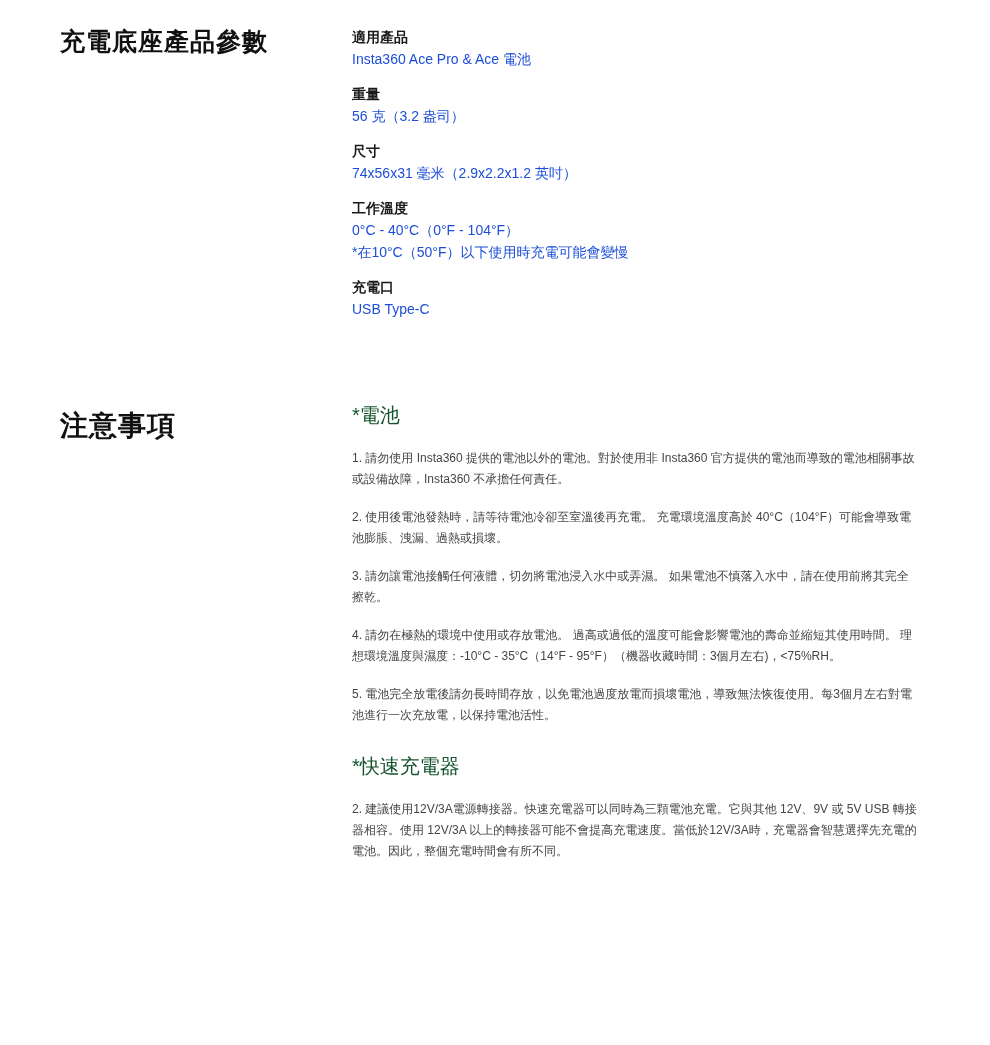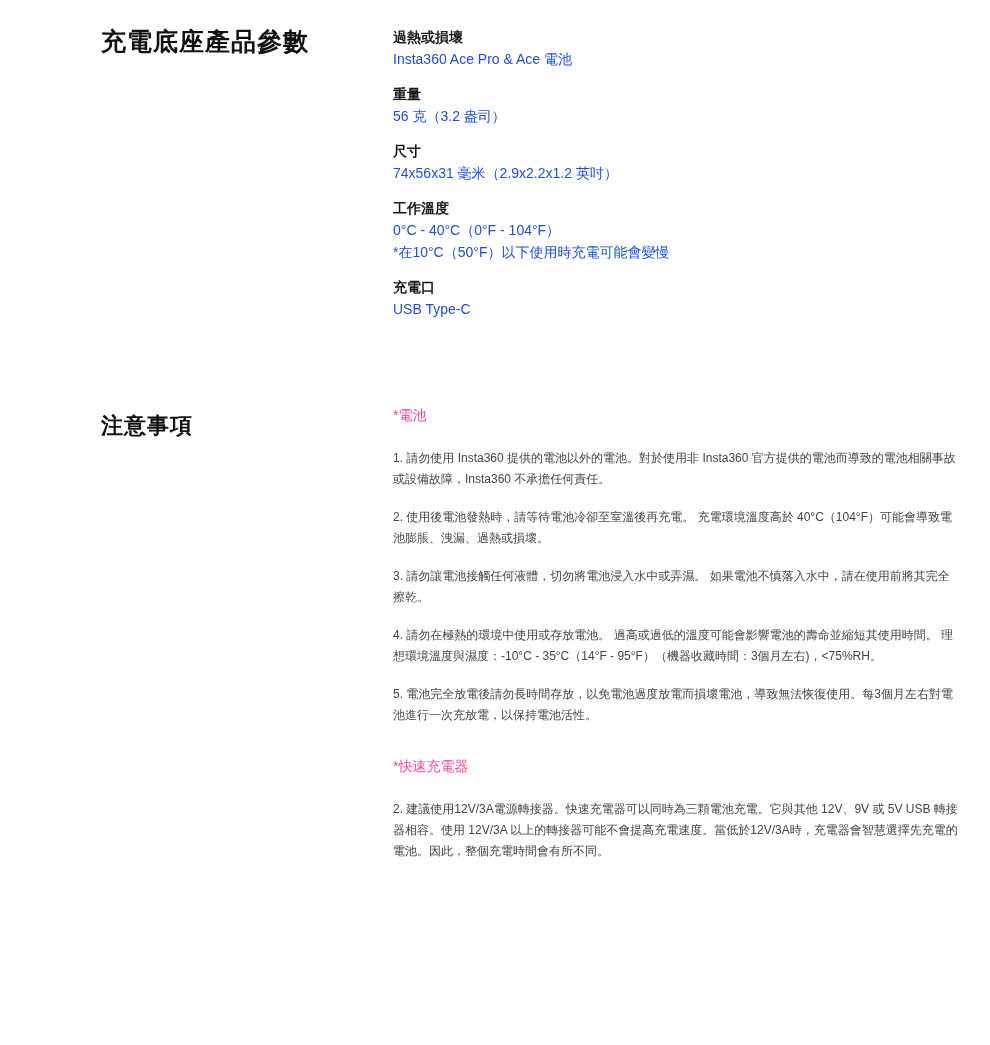--- a/index.html
+++ b/index.html
@@ -17,35 +17,34 @@
   }
   .page {
     box-sizing: border-box;
     width: 990px;
     padding: 26px 70px 60px 60px;
   }
   .section {
     display: grid;
     grid-template-columns: 292px 568px;
     align-items: start;
-    margin-left: 41px;
   }
   .section-heading {
     margin: 0;
     font-size: 25px;
     line-height: 30px;
     font-weight: 700;
     color: #111111;
     letter-spacing: 1px;
   }
   .section-notes {
     margin-top: 72px;
   }
   .section-notes .section-heading {
-    font-size: 22px;
+    font-size: 28px;
     line-height: 34px;
     margin-top: 4px;
   }
   
   .spec-group {
     margin-bottom: 13px;
   }
   .spec-label {
     margin: 0;
     font-size: 14px;
@@ -56,44 +55,44 @@
   .spec-value, .spec-note {
     margin: 0;
     font-size: 14px;
     line-height: 22px;
     font-weight: 400;
     color: #1d4ed8;
   }
   
   .note-group-title {
     margin: 0 0 22px 0;
-    font-size: 14px;
+    font-size: 20px;
     line-height: 21px;
-    color: #ec4899;
+    color: #14532d;
   }
   .note-item {
     margin: 0 0 17px 0;
     font-size: 12px;
     line-height: 21px;
     color: #454545;
   }
   .note-group + .note-group {
     margin-top: 30px;
   }
 </style>
 </head>
 <body>
 
 <div class="page">
 
   <section class="section">
     <h1 class="section-heading">充電底座產品參數</h1>
     <div class="section-content">
         <div class="spec-group">
-          <p class="spec-label">過熱或損壞</p>
+          <p class="spec-label">適用產品</p>
           <p class="spec-value">Insta360 Ace Pro &amp; Ace 電池</p>
         </div>
         <div class="spec-group">
           <p class="spec-label">重量</p>
           <p class="spec-value">56 克（3.2 盎司）</p>
         </div>
         <div class="spec-group">
           <p class="spec-label">尺寸</p>
           <p class="spec-value">74x56x31 毫米（2.9x2.2x1.2 英吋）</p>
         </div>

